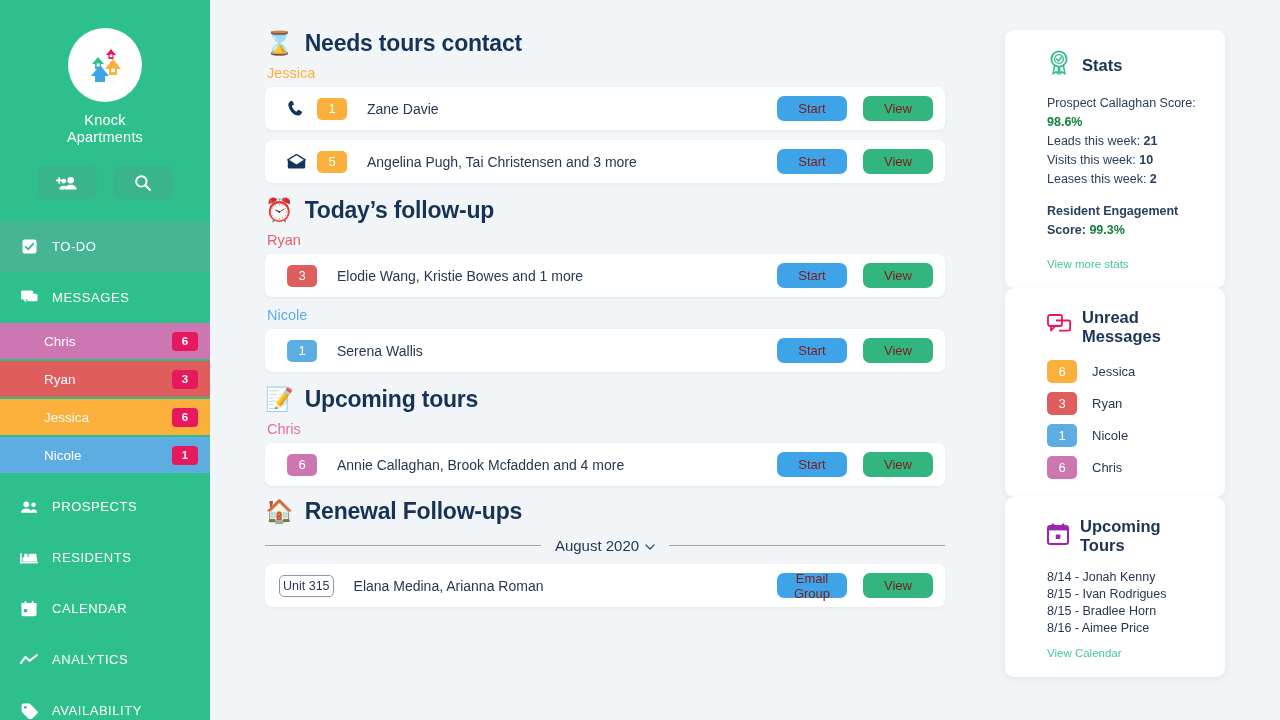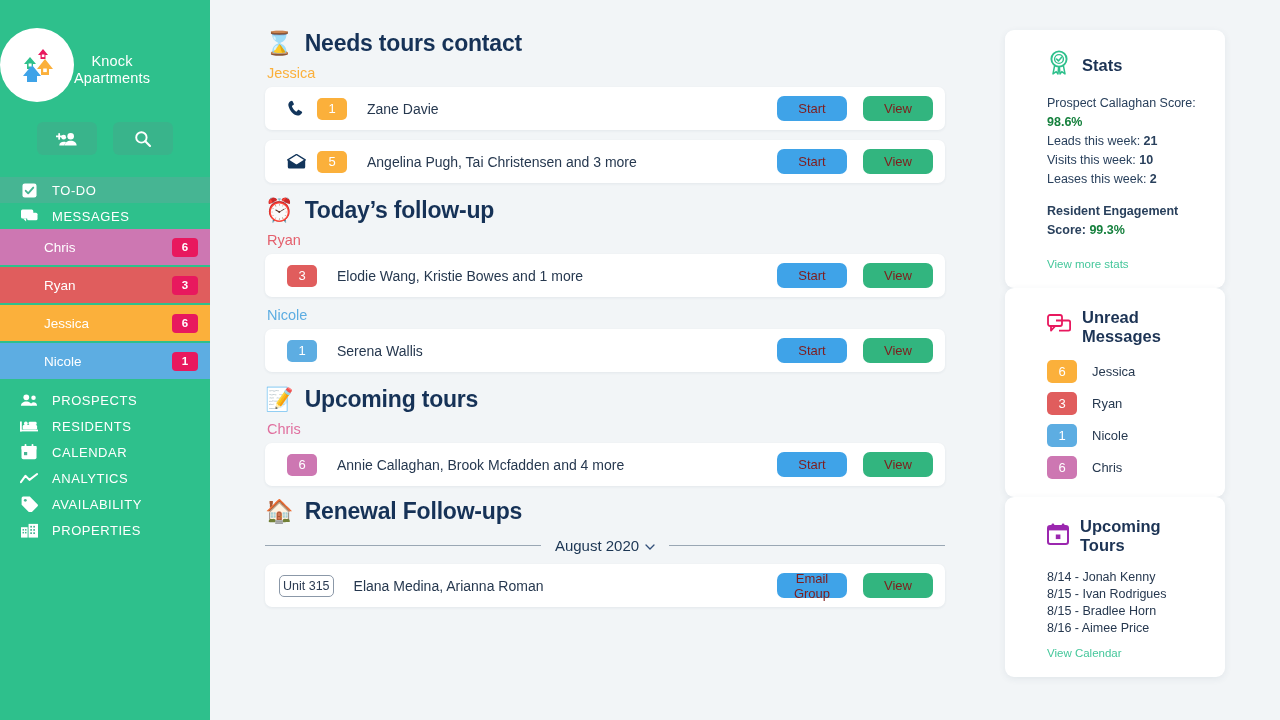--- a/index.html
+++ b/index.html
@@ -11,41 +11,41 @@
   }
   .app { display: flex; width: 1280px; height: 720px; }
 
   
   .sidebar {
     width: 210px; height: 720px;
     background: #2ec08c;
     display: flex; flex-direction: column;
     flex: 0 0 210px;
   }
-  .brand { padding-top: 28px; display: flex; align-items: center; }
+  .brand { padding-top: 28px; display: flex; flex-direction: column; align-items: center; }
   .logo-circle {
     width: 74px; height: 74px; border-radius: 50%;
     background: #ffffff;
     display: flex; align-items: center; justify-content: center;
   }
   .brand-name {
     margin-top: 10px;
     color: #ffffff; font-size: 14.5px; line-height: 17px;
     text-align: center; font-weight: 400; letter-spacing: .2px;
   }
   .quick-actions { display: flex; justify-content: center; gap: 16px; margin-top: 20px; }
   .qa-btn {
     width: 60px; height: 33px; border-radius: 6px;
     background: #39b48b;
     display: flex; align-items: center; justify-content: center;
     cursor: pointer; border: none;
   }
   .nav { margin-top: 22px; display: flex; flex-direction: column; }
   .nav-item {
-    height: 26px; display: flex; align-items: center;
+    height: 51px; display: flex; align-items: center;
     padding-left: 20px; gap: 14px;
     color: #ffffff; font-size: 13px; letter-spacing: .55px;
     cursor: pointer;
   }
   .nav-item.active { background: #46b593; }
   .nav-ico { width: 18px; height: 18px; display: flex; align-items: center; justify-content: center; flex: 0 0 18px; }
   .user-item {
     height: 36px; display: flex; align-items: center;
     padding-left: 44px; padding-right: 12px;
     color: #ffffff; font-size: 13.5px; cursor: pointer;

